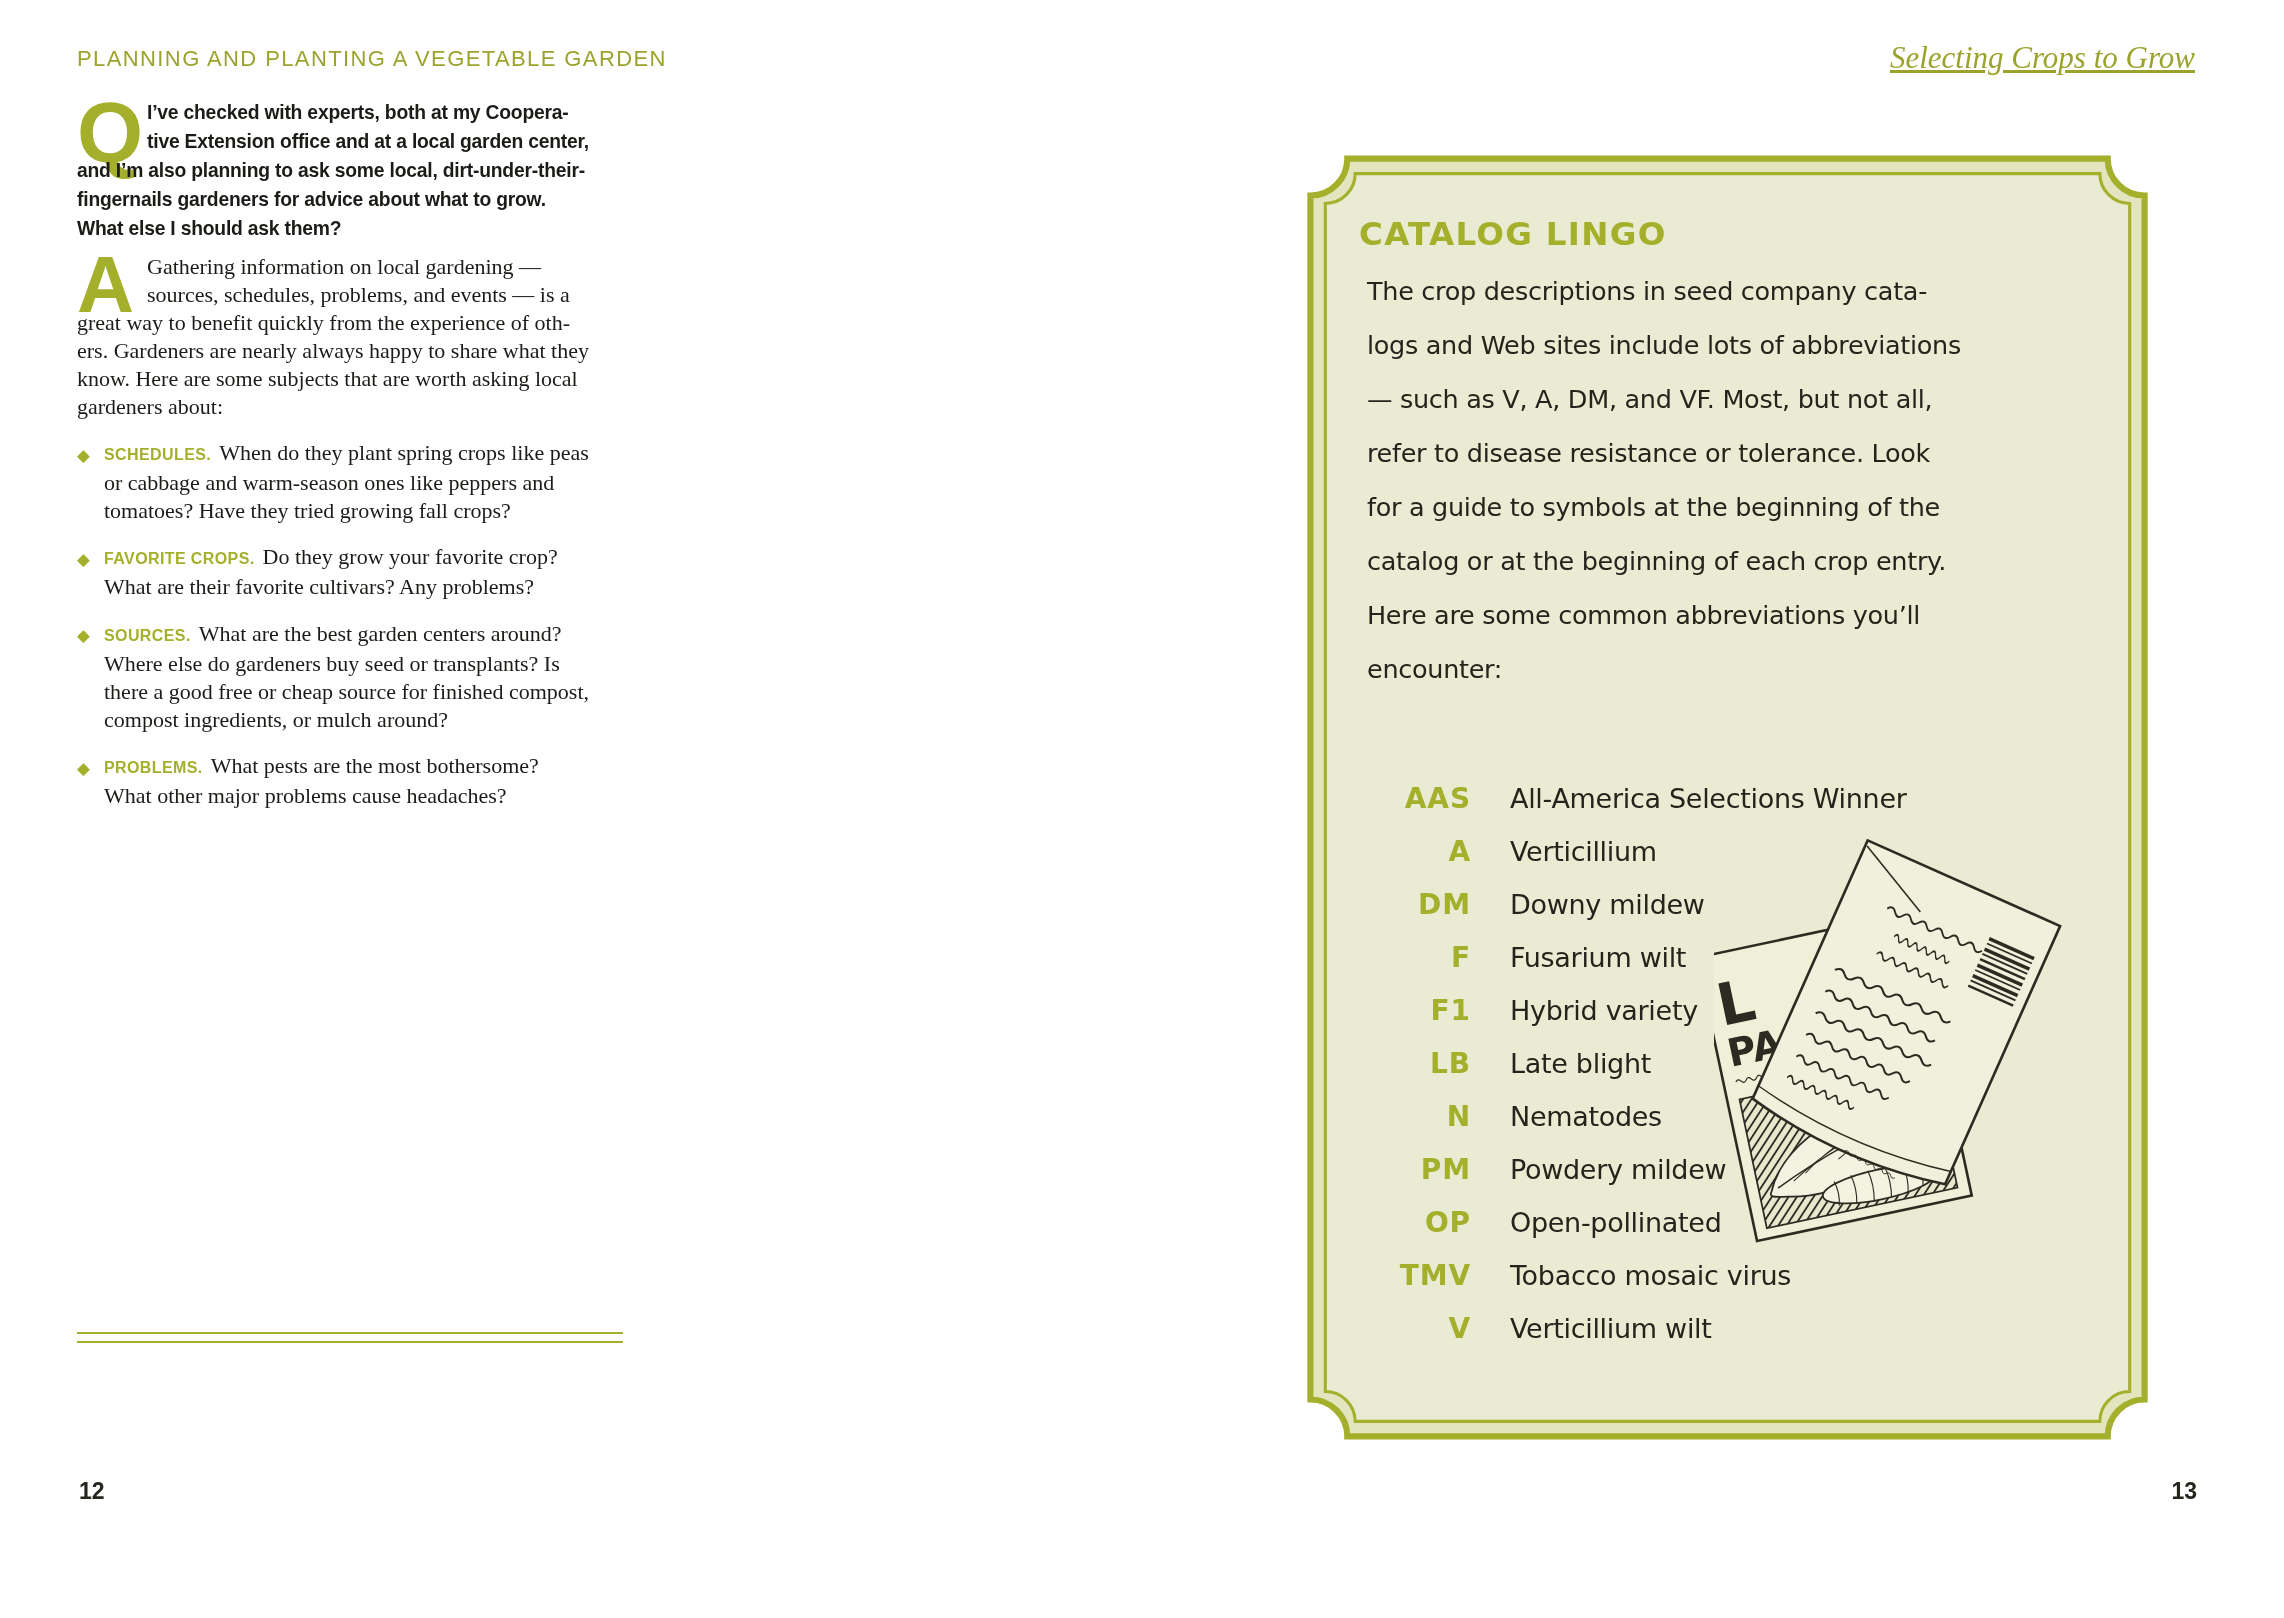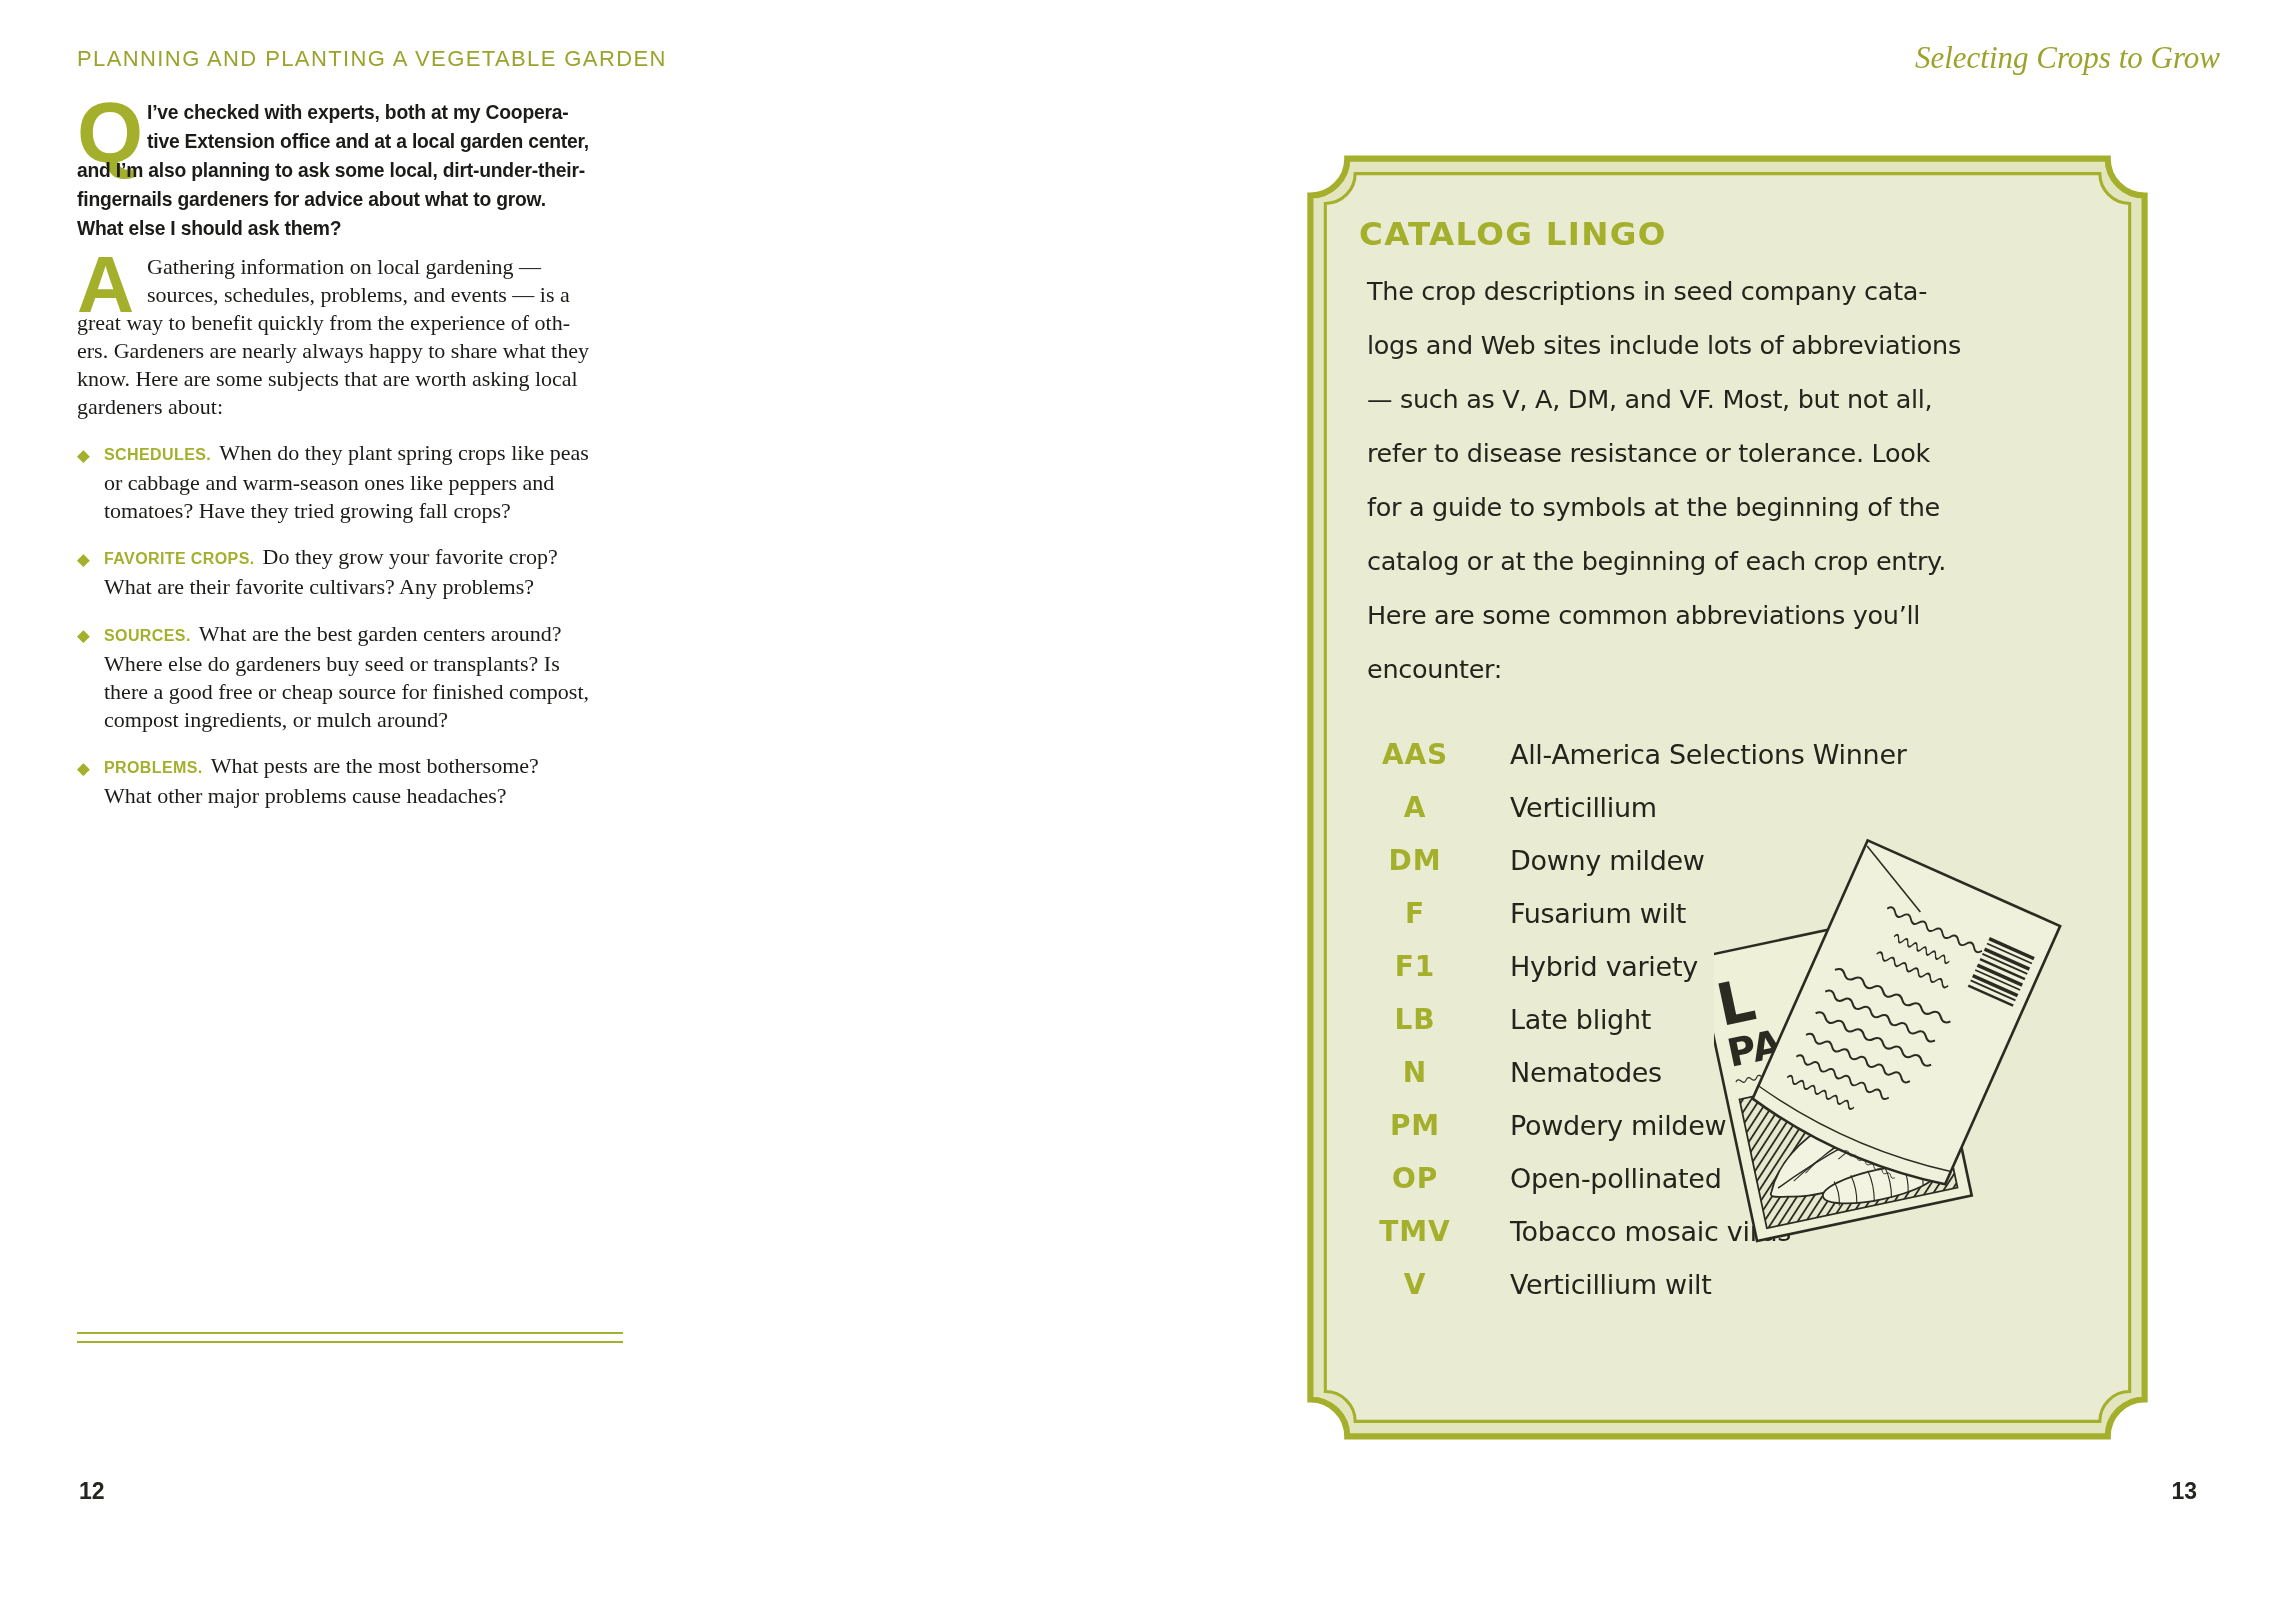--- a/index.html
+++ b/index.html
@@ -3,22 +3,22 @@
 <meta charset="utf-8">
 <title>Book Spread</title>
 <style>
   html,body{margin:0;padding:0;background:#ffffff;}
   .spread{position:relative;width:2284px;height:1618px;background:#ffffff;overflow:hidden;
           font-family:"Liberation Sans",sans-serif;padding-left:47px;}
 
   
   .runheadL{position:absolute;left:77px;top:46px;font:400 22px "Liberation Sans",sans-serif;
             letter-spacing:1.4px;color:var(--accent_deep);}
-  .runheadR{position:absolute;right:111px;top:40px;font:italic 400 31px "Liberation Serif",serif;
-            color:var(--accent_deep);}
+  .runheadR{position:absolute;right:136px;top:40px;font:italic 400 31px "Liberation Serif",serif;
+            color:var(--accent_deep);text-decoration:underline;}
 
   
   .qa{position:absolute;left:77px;width:571px;color:var(--ink);}
   .question{top:98px;font-family:"Liberation Sans",sans-serif;font-weight:700;
             font-size:19.3px;line-height:29px;letter-spacing:-0.2px;}
   .answer{top:253px;font-family:"Liberation Serif",serif;font-size:22px;line-height:28px;}
   .dropcap{float:left;width:70px;color:var(--accent);
            font-family:"Liberation Sans",sans-serif;font-weight:700;}
   .question .dropcap{height:56px;font-size:85px;line-height:70px;}
   .answer  .dropcap{height:53px;font-size:79px;line-height:63px;}
@@ -42,22 +42,22 @@
   
   .lingo-box{position:absolute;left:1306px;top:154px;width:843px;height:1287px;}
   .frame{position:absolute;left:0;top:0;width:843px;height:1287px;}
   .lingo-content{position:absolute;left:53px;top:61px;right:39px;}
   .lingo-title{margin:0 0 10.5px 0;font:700 32.5px "DejaVu Sans",sans-serif;
                letter-spacing:1.3px;color:var(--accent);}
   .intro{font:400 25.5px/54px "DejaVu Sans",sans-serif;letter-spacing:-0.3px;
          color:var(--box_ink);white-space:pre;margin-left:8px;}
   .ablist{margin-top:42px;}
   .abrow{display:flex;align-items:baseline;height:53px;}
-  .ab{width:112px;text-align:center;font:700 28px "DejaVu Sans",sans-serif;
-      letter-spacing:0.9px;color:var(--accent);}
+  .ab{width:112px;text-align:right;font:700 28px "DejaVu Sans",sans-serif;
+      letter-spacing:0.9px;color:var(--accent);margin-top:44px;}
   .meaning{margin-left:39px;font:400 27px "DejaVu Sans",sans-serif;
            letter-spacing:-0.3px;color:var(--box_ink);}
   .packets{position:absolute;left:408px;top:681px;width:417px;height:426px;}
 </style>
 </head>
 <body>
 
 <div class="spread">
 
   <div class="runheadL">PLANNING AND PLANTING A VEGETABLE GARDEN</div>

